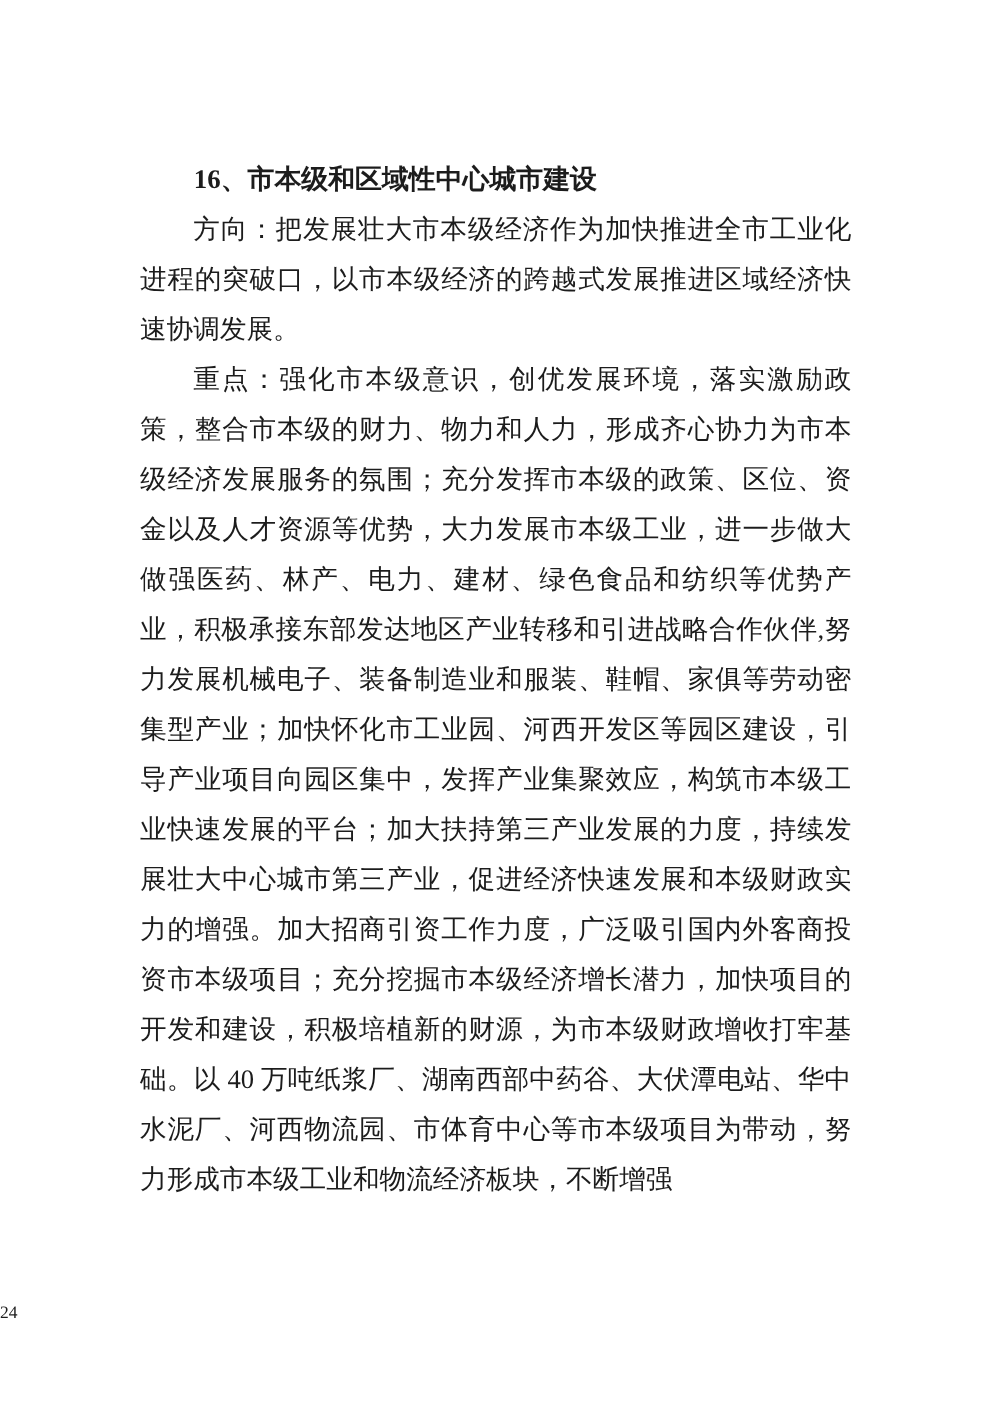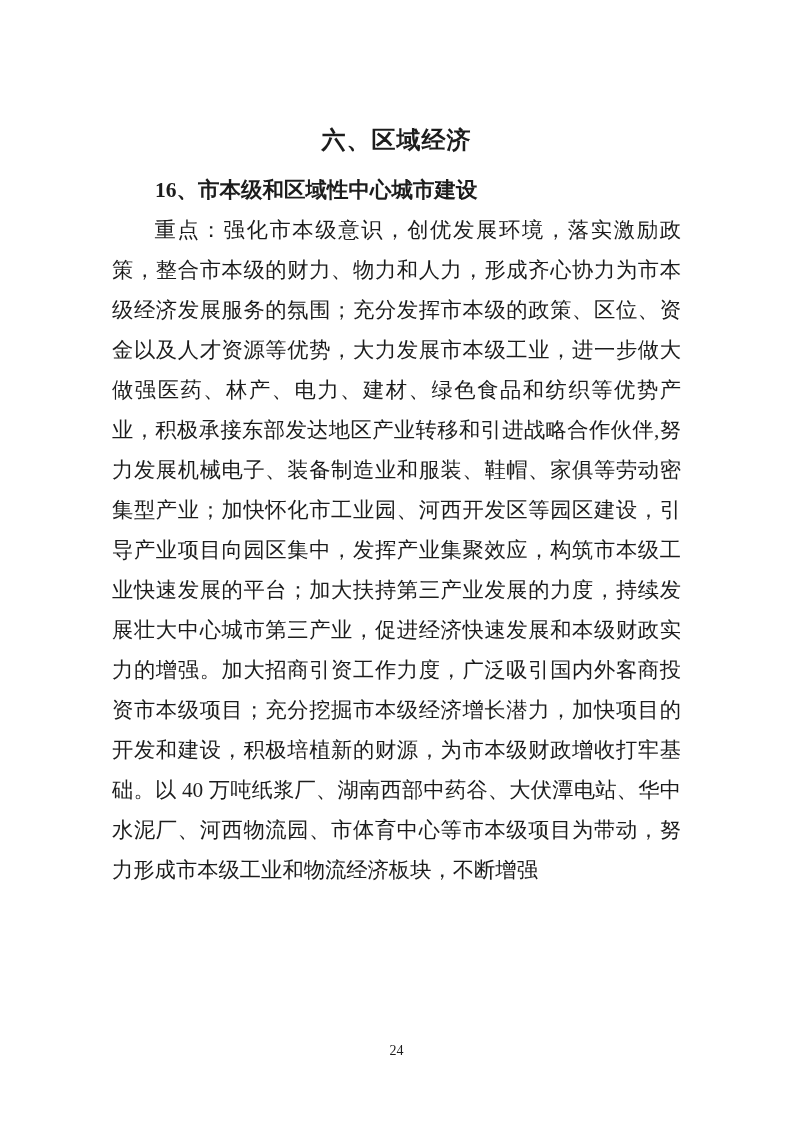--- a/index.html
+++ b/index.html
@@ -44,30 +44,30 @@
     text-indent: 2em;
     text-align: justify;
     text-justify: inter-ideograph;
     font-family: "Liberation Serif", "DejaVu Serif", serif;
   }
   .page-number {
     position: absolute;
     left: 0;
     right: 0;
     bottom: 62px;
-    text-align: center;
+    text-align: left;
     font-size: 14px;
     line-height: 18px;
     color: #1c1c1c;
     font-family: "Liberation Serif", "DejaVu Serif", serif;
   }
 </style>
 </head>
 <body>
 
 <div class="page">
   <div class="content">
-    <h1 class="section-title">六、区域经济</h1>
     <h2 class="heading">16、市本级和区域性中心城市建设</h2>
+    <p class="body-para">方向：把发展壮大市本级经济作为加快推进全市工业化进程的突破口，以市本级经济的跨越式发展推进区域经济快速协调发展。</p>
     <p class="body-para">重点：强化市本级意识，创优发展环境，落实激励政策，整合市本级的财力、物力和人力，形成齐心协力为市本级经济发展服务的氛围；充分发挥市本级的政策、区位、资金以及人才资源等优势，大力发展市本级工业，进一步做大做强医药、林产、电力、建材、绿色食品和纺织等优势产业，积极承接东部发达地区产业转移和引进战略合作伙伴,努力发展机械电子、装备制造业和服装、鞋帽、家俱等劳动密集型产业；加快怀化市工业园、河西开发区等园区建设，引导产业项目向园区集中，发挥产业集聚效应，构筑市本级工业快速发展的平台；加大扶持第三产业发展的力度，持续发展壮大中心城市第三产业，促进经济快速发展和本级财政实力的增强。加大招商引资工作力度，广泛吸引国内外客商投资市本级项目；充分挖掘市本级经济增长潜力，加快项目的开发和建设，积极培植新的财源，为市本级财政增收打牢基础。以 40 万吨纸浆厂、湖南西部中药谷、大伏潭电站、华中水泥厂、河西物流园、市体育中心等市本级项目为带动，努力形成市本级工业和物流经济板块，不断增强</p>
   </div>
   <div class="page-number">24</div>
 </div>
 
 </body></html>

